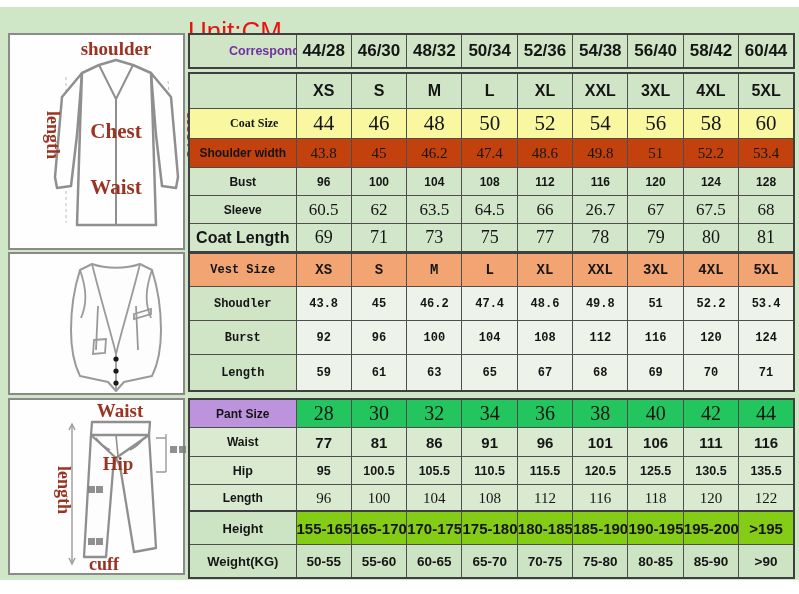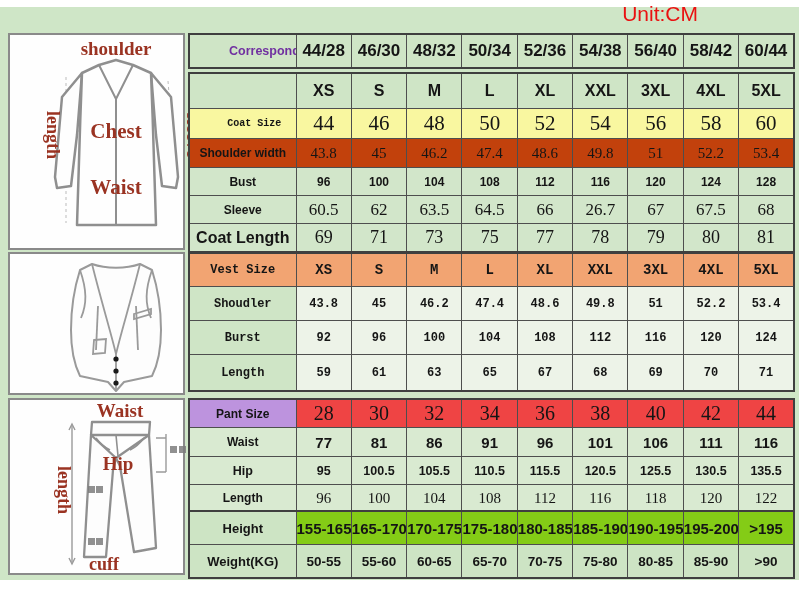--- a/index.html
+++ b/index.html
@@ -1,20 +1,20 @@
 <!DOCTYPE html>
 <html><head>
 <meta charset="utf-8">
 <style>
   html,body{margin:0;padding:0;background:#ffffff;}
   .stage{position:relative;width:799px;height:594px;background:#ffffff;overflow:hidden;
          font-family:"Liberation Sans",sans-serif;}
   .green-bg{position:absolute;left:0;top:7px;width:799px;height:573px;background:#cfe6c7;}
-  .title{position:absolute;left:188px;top:2px;width:510px;text-align:right;
-         font-size:21px;color:#ea1111;font-family:"Liberation Sans",sans-serif;}
+  .title{position:absolute;left:188px;top:16px;width:510px;text-align:left;
+         font-size:26px;color:#ea1111;font-family:"Liberation Sans",sans-serif;}
 
   
   .dbox{position:absolute;left:8px;width:177px;background:#fefefe;
         border:2px solid #8a8a8a;box-sizing:border-box;padding-left:20px;}
   .dbox-jacket{top:33px;height:217px;}
   .dbox-vest{top:252px;height:143px;}
   .dbox-pants{top:398px;height:177px;}
   .dbox svg{display:block;}
   .dlabel{fill:#9a3322;font-family:"Liberation Serif",serif;font-weight:bold;}
 
@@ -33,38 +33,38 @@
   .t-body td{border:2px solid #2d5a2a;}
   .t-vest td{border:1px solid #5a5a5a;background:#edf3e8;}
 
   td.lbl{font-weight:bold;font-size:12px;background:#cfe5c6;}
 
   
   .r-corr td{height:32px;background:#cfe5c6;font-weight:bold;font-size:17px;}
   .r-corr td.lbl{font-size:12.5px;color:#7030a0;padding-left:39px;}
   .r-sizes td{height:34px;background:#cfe5c6;font-weight:bold;font-size:16px;color:#cf1f1f;}
   .r-coatsize td{height:29px;background:#f9f7a0;font-family:"Liberation Serif",serif;font-size:21px;}
-  .r-coatsize td.lbl{background:#f9f7a0;font-family:Liberation Mono, monospace;font-size:10px;padding-left:23px;}
+  .r-coatsize td.lbl{background:#f9f7a0;font-family:Liberation Serif, serif;font-size:12px;padding-left:23px;}
   .r-shoulder td{height:28px;background:#c2410c;font-family:"Liberation Serif",serif;font-size:15px;margin-left:48px;}
   .r-shoulder td.lbl{font-family:"Liberation Sans",sans-serif;font-size:12px;}
   .r-bust td{height:27px;background:#d2e6ca;font-weight:bold;font-size:12px;}
   .r-sleeve td{height:27px;background:#d2e6ca;font-family:"Liberation Serif",serif;font-size:17px;}
   .r-sleeve td.lbl{font-family:"Liberation Sans",sans-serif;font-size:12px;}
   .r-coatlen td{height:27px;background:#d2e6ca;font-family:"Liberation Serif",serif;font-size:18px;}
   .r-coatlen td.lbl{font-family:"Liberation Sans",sans-serif;font-size:16px;}
 
   .r-vestsize td{height:32px;background:#f2a472 !important;
                  font-family:"Liberation Mono",monospace;font-weight:bold;font-size:14px;}
   .r-vshoulder td,.r-vbust td,.r-vlen td{font-family:"Liberation Mono",monospace;font-size:12px;font-weight:bold;}
   .r-vshoulder td{height:33px;}
   .r-vbust td{height:33px;}
   .r-vlen td{height:35px;}
   .t-vest td.lbl{font-family:"Liberation Mono",monospace;font-size:12px;}
 
-  .r-pantsize td{height:27px;background:#ef4444;font-family:"Liberation Serif",serif;font-size:20px;}
+  .r-pantsize td{height:27px;background:#22c55e;font-family:"Liberation Serif",serif;font-size:20px;}
   .r-pantsize td.lbl{background:#bd93de;font-family:Liberation Sans, sans-serif;font-size:12px;}
   .r-waist td{height:28px;background:#d9ead1;font-weight:bold;font-size:15px;}
   .r-waist td.lbl{font-size:12px;}
   .r-hip td{height:27px;background:#d9ead1;font-weight:bold;font-size:12.5px;}
   .r-pantlen td{height:26px;background:#d9ead1;font-family:"Liberation Serif",serif;font-size:15px;}
   .r-pantlen td.lbl{font-family:"Liberation Sans",sans-serif;font-size:12px;}
 
   .r-height td{height:32px;background:#84cc16;font-weight:bold;font-size:15px;}
   .r-weight td{height:32px;background:#cde4c4;font-weight:bold;font-size:13.5px;}
   .r-height td.lbl,.r-weight td.lbl{font-size:13px;background:#cde4c4;}

